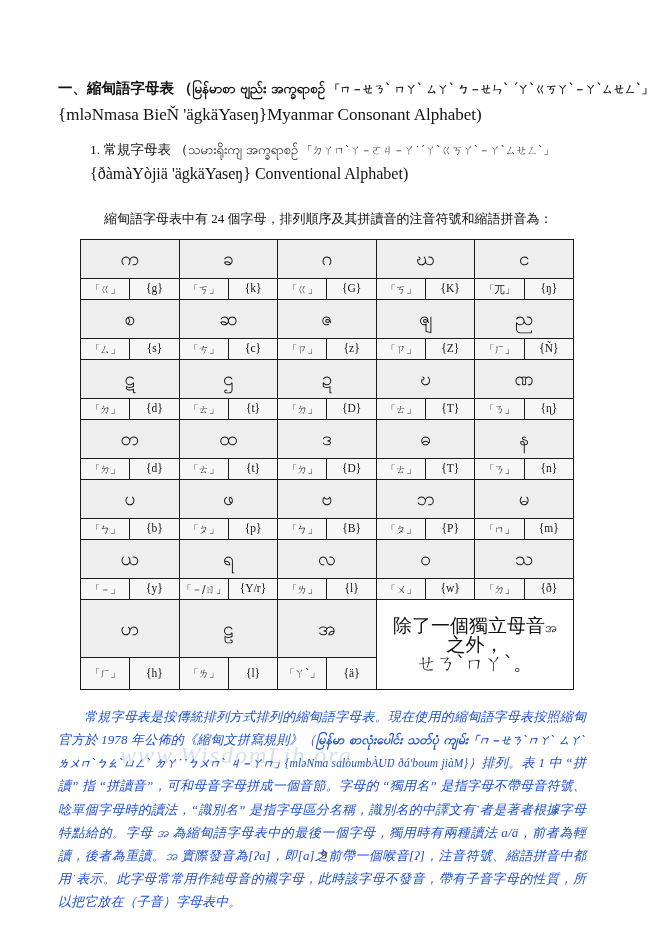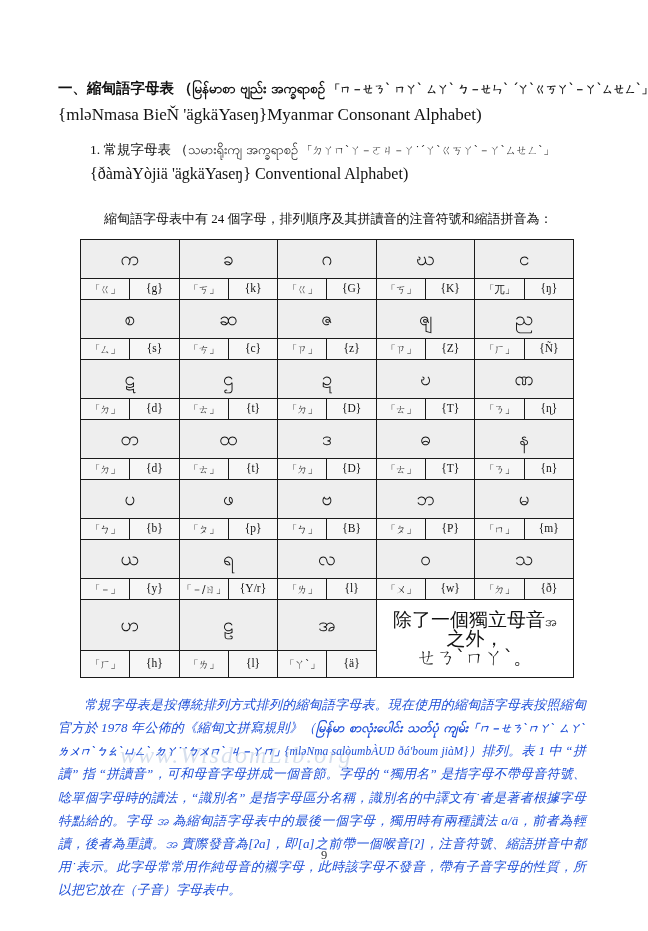--- a/index.html
+++ b/index.html
@@ -130,21 +130,21 @@
   .alpha-table tr.notes td.ipa {
     font-family: "Liberation Serif", serif;
     font-size: 11.5px;
   }
   .note-cell {
     background: #ffffff !important;
     font-family: "DejaVu Sans", sans-serif;
     font-size: 11.5px;
     line-height: 1.75;
     text-align: center;
-    padding: 10px 8px !important;
+    padding: 16px 8px !important;
     color: #111;
   }
   .note-cell .mmi {
     font-family: "DejaVu Sans", sans-serif;
     font-size: 13px;
   }
 
   
   .para {
     margin-top: 15px;

